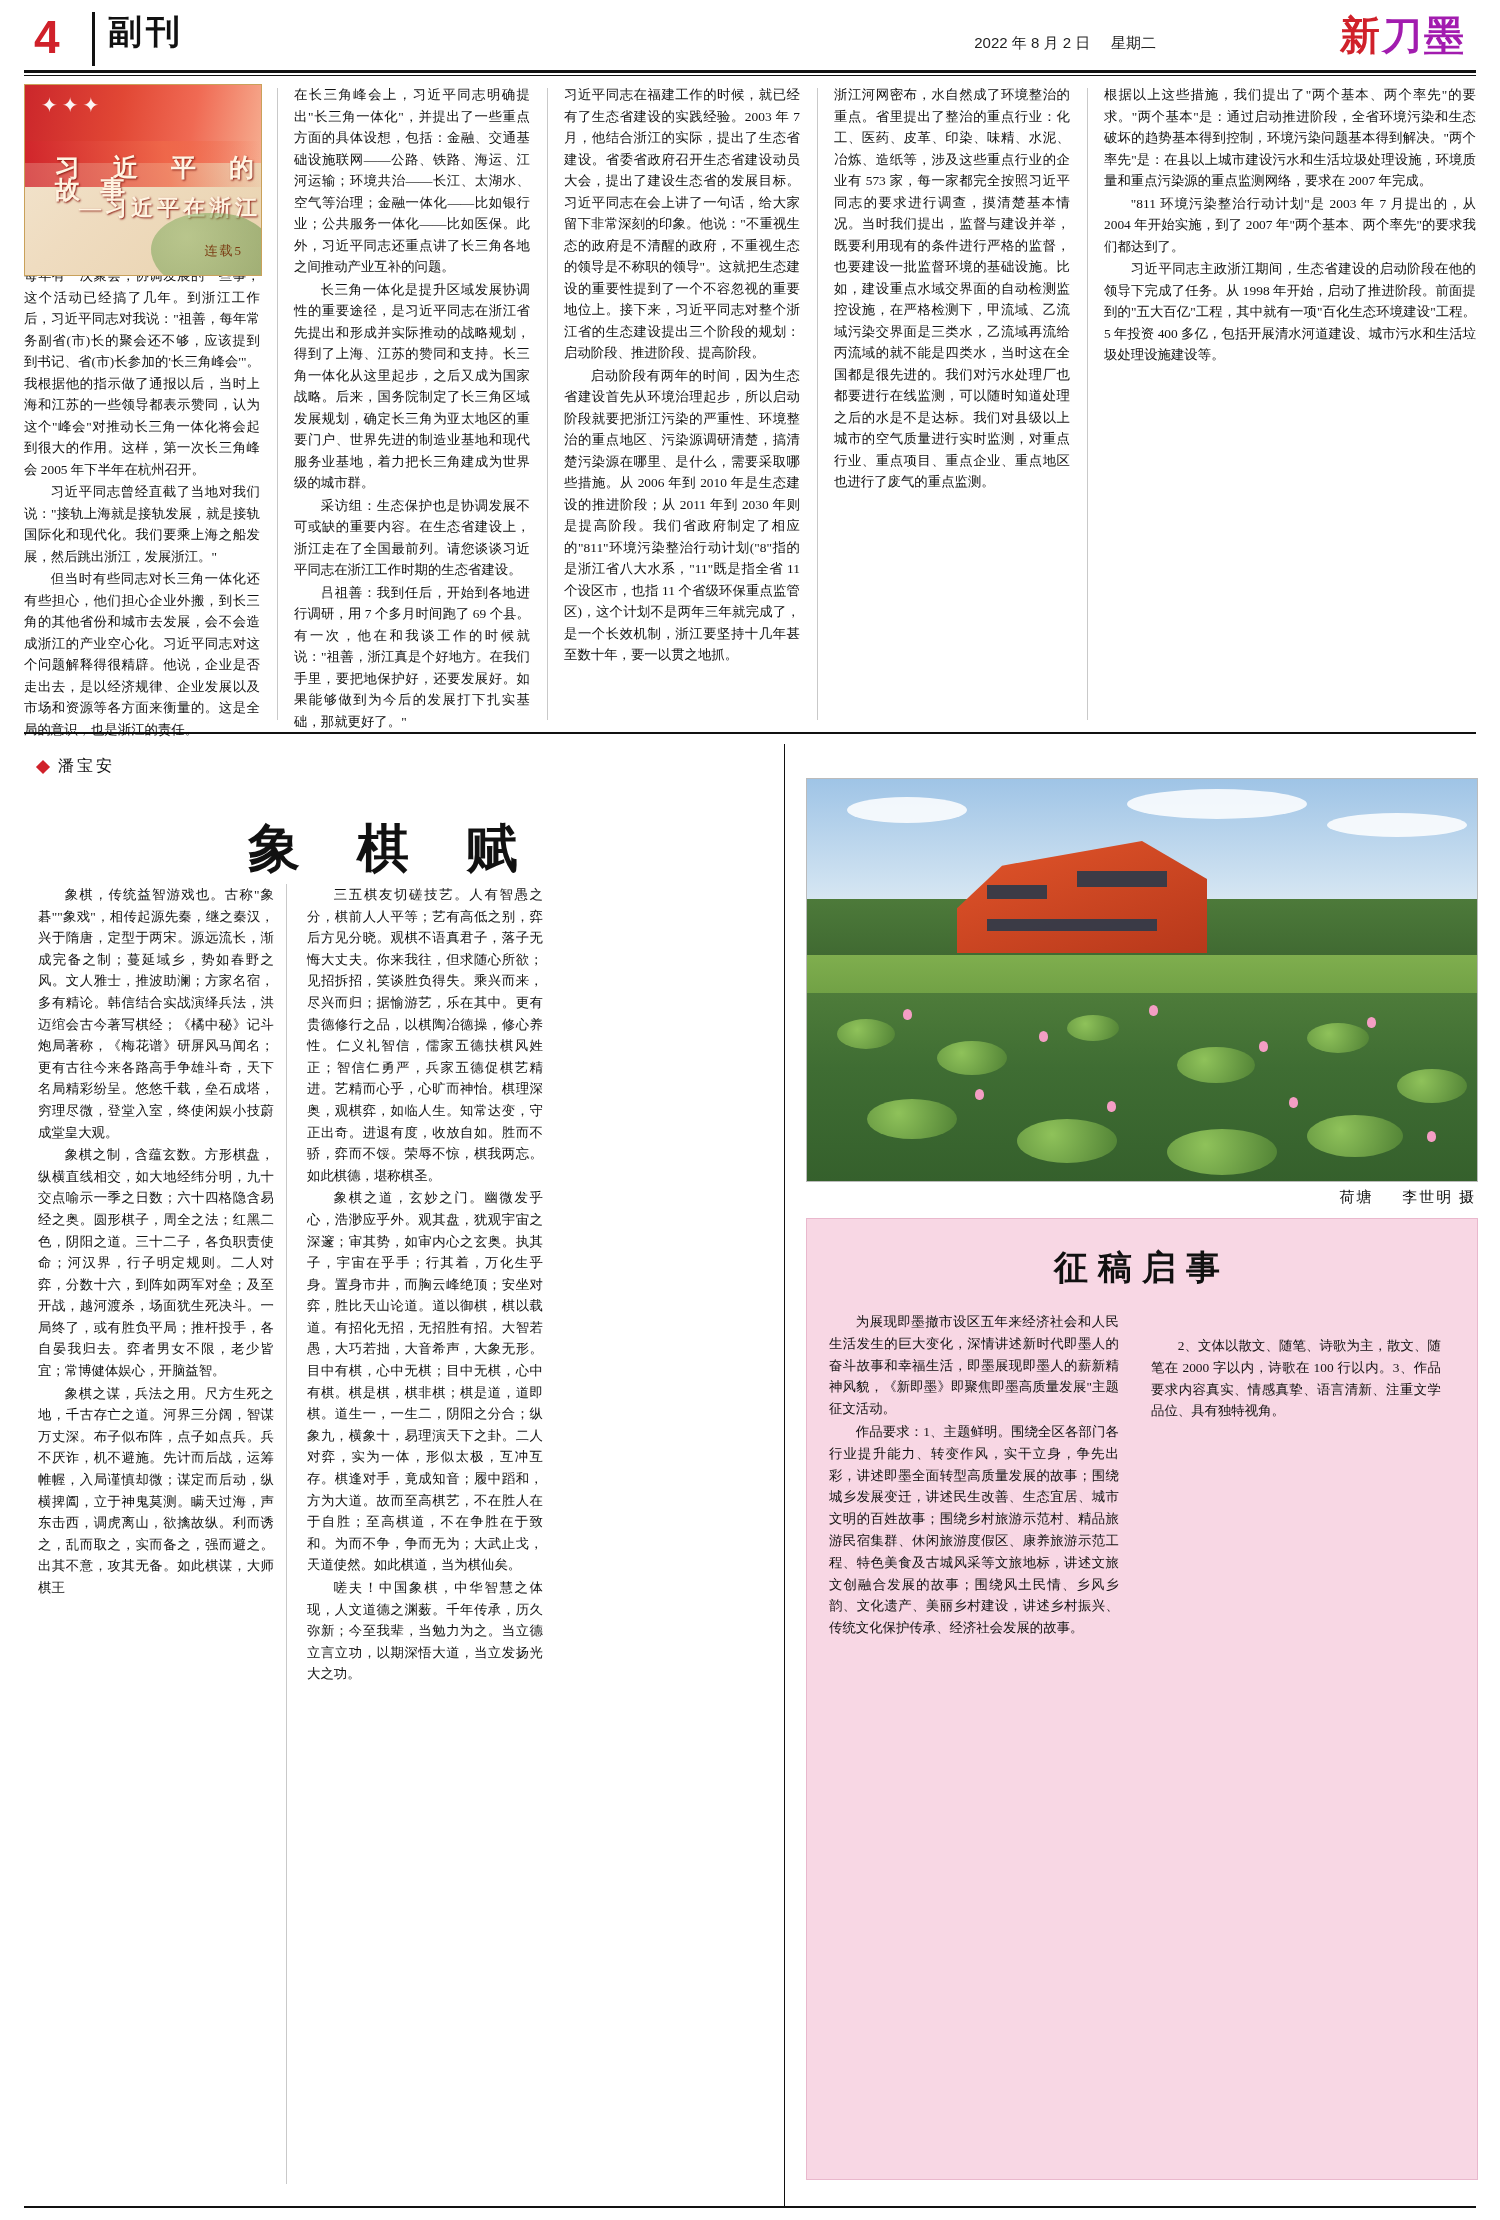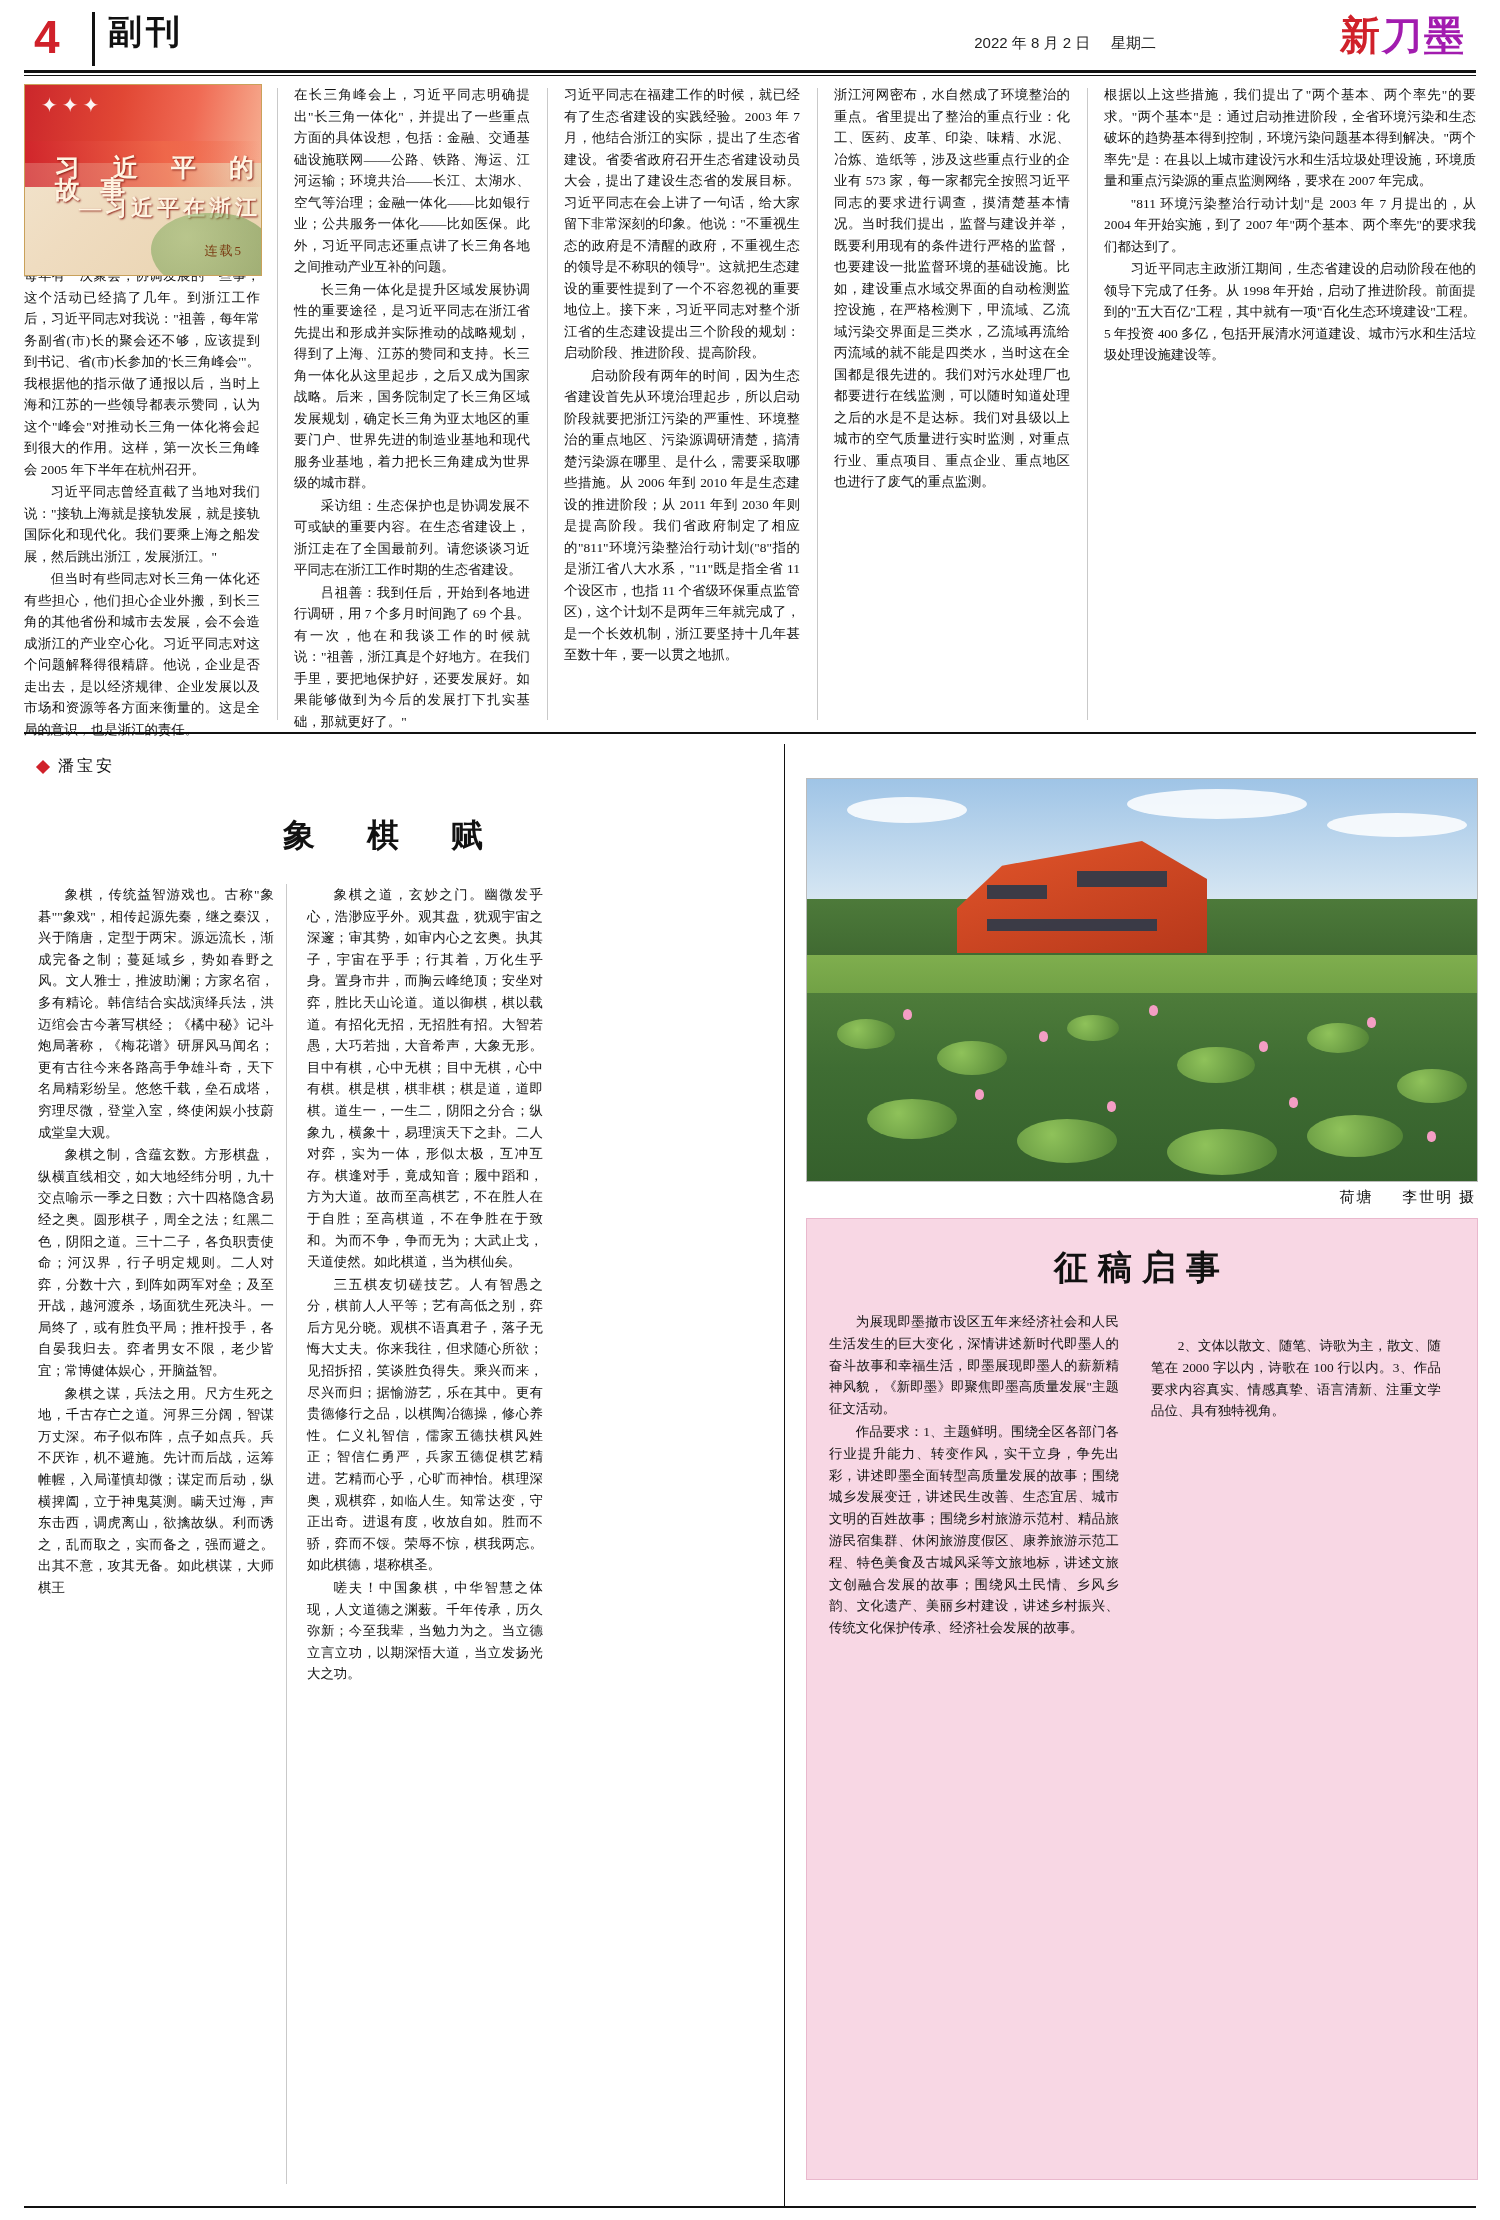--- a/index.html
+++ b/index.html
@@ -40,21 +40,21 @@
        background:radial-gradient(circle at 30% 30%,#8fb76a,#5d8a3e);opacity:.55;}
   .lead{margin-top:8px;}
 
   
   .rule-mid{position:absolute;left:24px;top:732px;width:1452px;height:2px;background:#111;}
 
   
   .bottomzone{position:absolute;left:24px;top:744px;width:1452px;height:1462px;}
   .author-line{position:absolute;left:14px;top:12px;font-size:16px;letter-spacing:3px;color:#111;}
   .diamond{display:inline-block;width:10px;height:10px;background:#d0212a;transform:rotate(45deg);margin-right:10px;vertical-align:middle;}
-  .essay-title{position:absolute;left:0;top:70px;width:740px;text-align:center;font-family:"Liberation Serif",serif;font-weight:bold;font-size:32px;letter-spacing:22px;color:#111;}
+  .essay-title{position:absolute;left:0;top:70px;width:740px;text-align:center;font-family:"Liberation Serif",serif;font-weight:bold;font-size:52px;letter-spacing:22px;color:#111;}
   .bcol{position:absolute;top:140px;width:236px;font-size:13.4px;line-height:21.6px;text-align:justify;color:#111;}
   .bcol p{margin:0 0 1px 0;text-indent:2em;}
   .b1{left:14px;}  .b2{left:283px;}
   .bsep{position:absolute;top:140px;width:1px;height:1300px;background:#c9c9c9;}
   .vdiv{position:absolute;left:760px;top:0;width:1px;height:1462px;background:#111;}
 
   
   .photo{position:absolute;left:782px;top:34px;width:670px;height:402px;overflow:hidden;border:1px solid #bbb;}
   .sky{position:absolute;left:0;top:0;width:100%;height:150px;background:linear-gradient(180deg,#9fc4e6 0%,#cfe2f1 70%,#e7eef2 100%);}
   .cloud{position:absolute;background:#fff;border-radius:50%;opacity:.85;}
@@ -156,22 +156,22 @@
     <div class="essay-title">象 棋 赋</div>
 
     <div class="bsep" style="left:262px;"></div>
 
     <div class="bcol b1">
       <p>象棋，传统益智游戏也。古称"象碁""象戏"，相传起源先秦，继之秦汉，兴于隋唐，定型于两宋。源远流长，渐成完备之制；蔓延域乡，势如春野之风。文人雅士，推波助澜；方家名宿，多有精论。韩信结合实战演绎兵法，洪迈绾会古今著写棋经；《橘中秘》记斗炮局著称，《梅花谱》研屏风马闻名；更有古往今来各路高手争雄斗奇，天下名局精彩纷呈。悠悠千载，垒石成塔，穷理尽微，登堂入室，终使闲娱小技蔚成堂皇大观。</p>
       <p>象棋之制，含蕴玄数。方形棋盘，纵横直线相交，如大地经纬分明，九十交点喻示一季之日数；六十四格隐含易经之奥。圆形棋子，周全之法；红黑二色，阴阳之道。三十二子，各负职责使命；河汉界，行子明定规则。二人对弈，分数十六，到阵如两军对垒；及至开战，越河渡杀，场面犹生死决斗。一局终了，或有胜负平局；推杆投手，各自晏我归去。弈者男女不限，老少皆宜；常博健体娱心，开脑益智。</p>
       <p>象棋之谋，兵法之用。尺方生死之地，千古存亡之道。河界三分阔，智谋万丈深。布子似布阵，点子如点兵。兵不厌诈，机不避施。先计而后战，运筹帷幄，入局谨慎却微；谋定而后动，纵横捭阖，立于神鬼莫测。瞒天过海，声东击西，调虎离山，欲擒故纵。利而诱之，乱而取之，实而备之，强而避之。出其不意，攻其无备。如此棋谋，大师棋王</p>
     </div>
     <div class="bcol b2">
+      <p>三五棋友切磋技艺。人有智愚之分，棋前人人平等；艺有高低之别，弈后方见分晓。观棋不语真君子，落子无悔大丈夫。你来我往，但求随心所欲；见招拆招，笑谈胜负得失。乘兴而来，尽兴而归；据愉游艺，乐在其中。更有贵德修行之品，以棋陶冶德操，修心养性。仁义礼智信，儒家五德扶棋风姓正；智信仁勇严，兵家五德促棋艺精进。艺精而心乎，心旷而神怡。棋理深奥，观棋弈，如临人生。知常达变，守正出奇。进退有度，收放自如。胜而不骄，弈而不馁。荣辱不惊，棋我两忘。如此棋德，堪称棋圣。</p>
       <p>象棋之道，玄妙之门。幽微发乎心，浩渺应乎外。观其盘，犹观宇宙之深邃；审其势，如审内心之玄奥。执其子，宇宙在乎手；行其着，万化生乎身。置身市井，而胸云峰绝顶；安坐对弈，胜比天山论道。道以御棋，棋以载道。有招化无招，无招胜有招。大智若愚，大巧若拙，大音希声，大象无形。目中有棋，心中无棋；目中无棋，心中有棋。棋是棋，棋非棋；棋是道，道即棋。道生一，一生二，阴阳之分合；纵象九，横象十，易理演天下之卦。二人对弈，实为一体，形似太极，互冲互存。棋逢对手，竟成知音；履中蹈和，方为大道。故而至高棋艺，不在胜人在于自胜；至高棋道，不在争胜在于致和。为而不争，争而无为；大武止戈，天道使然。如此棋道，当为棋仙矣。</p>
-      <p>三五棋友切磋技艺。人有智愚之分，棋前人人平等；艺有高低之别，弈后方见分晓。观棋不语真君子，落子无悔大丈夫。你来我往，但求随心所欲；见招拆招，笑谈胜负得失。乘兴而来，尽兴而归；据愉游艺，乐在其中。更有贵德修行之品，以棋陶冶德操，修心养性。仁义礼智信，儒家五德扶棋风姓正；智信仁勇严，兵家五德促棋艺精进。艺精而心乎，心旷而神怡。棋理深奥，观棋弈，如临人生。知常达变，守正出奇。进退有度，收放自如。胜而不骄，弈而不馁。荣辱不惊，棋我两忘。如此棋德，堪称棋圣。</p>
       <p>嗟夫！中国象棋，中华智慧之体现，人文道德之渊薮。千年传承，历久弥新；今至我辈，当勉力为之。当立德立言立功，以期深悟大道，当立发扬光大之功。</p>
     </div>
 
     <div class="photo">
       <div class="sky"></div>
       <div class="cloud" style="left:40px;top:18px;width:120px;height:26px;"></div>
       <div class="cloud" style="left:320px;top:10px;width:180px;height:30px;"></div>
       <div class="cloud" style="left:520px;top:34px;width:140px;height:24px;"></div>
       <div class="treeline"></div>
       <div class="bld">

